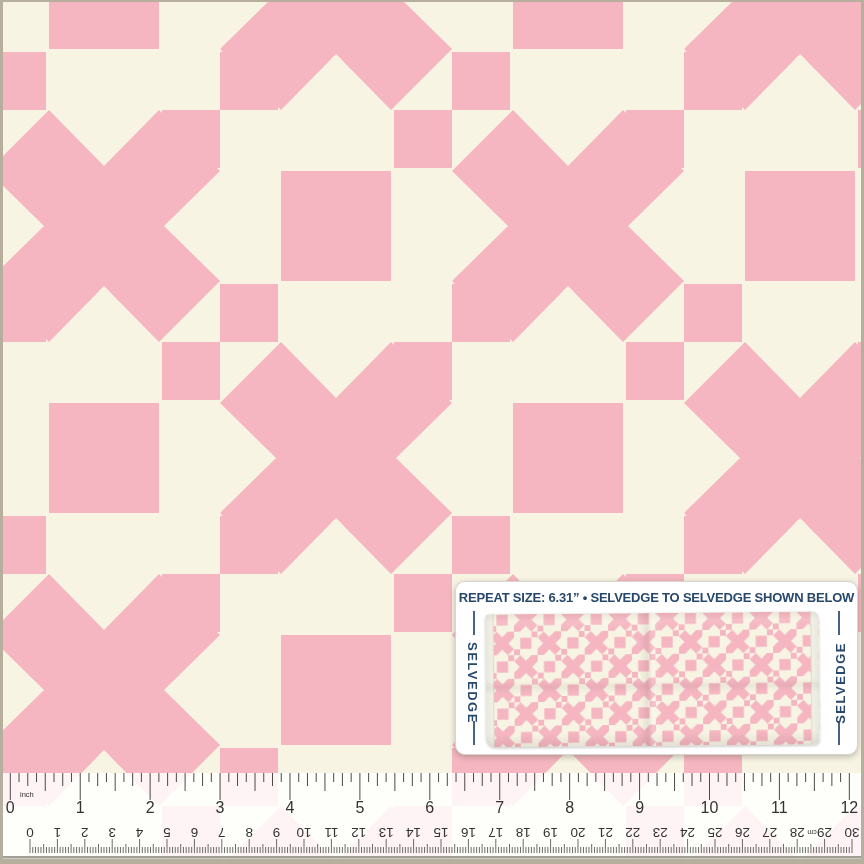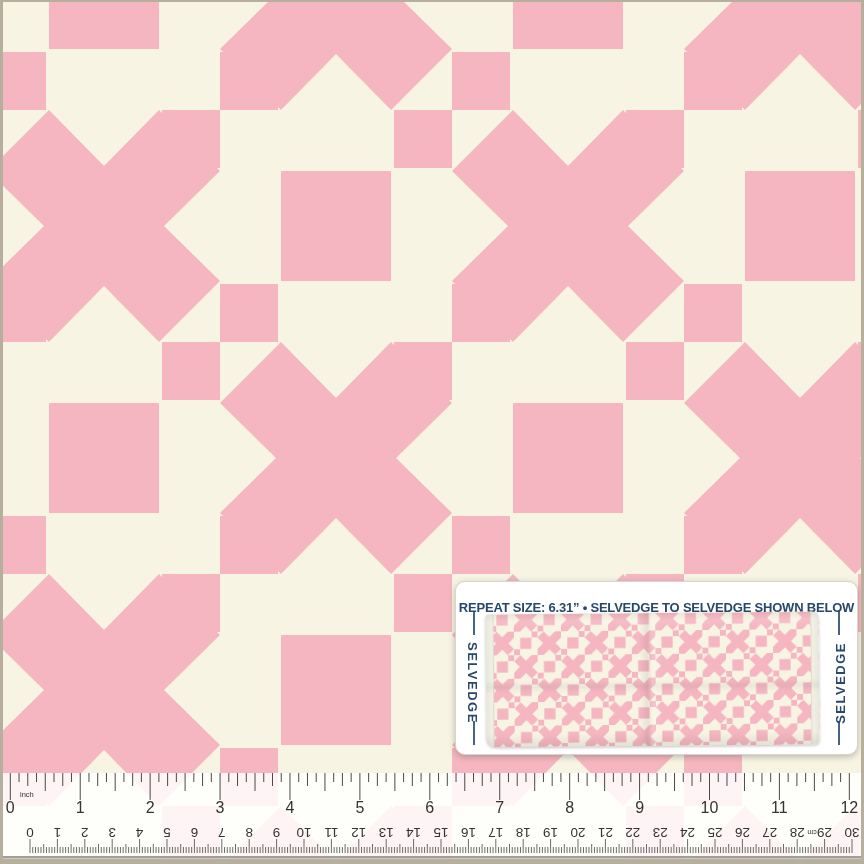--- a/index.html
+++ b/index.html
@@ -13,21 +13,21 @@
   .frame{position:absolute;background:#B7AF9D;z-index:40;}
   #frame-top{left:0;top:0;width:864px;height:2px;}
   #frame-left{left:0;top:0;width:3px;height:864px;}
   #frame-right{right:0;top:0;width:3px;height:864px;}
   #frame-bottom{left:0;bottom:0;width:864px;height:5px;}
   
   #info-box{position:absolute;left:455px;top:581px;width:403px;height:174px;background:#fff;
             border:1px solid #d8d5cc;border-radius:10px;box-shadow:0 2px 6px rgba(80,75,60,.35);
             z-index:20;box-sizing:border-box;}
   #repeat-size-text{position:absolute;left:0;top:8px;width:100%;text-align:center;
-            color:#27486B;font-weight:bold;font-size:13px;letter-spacing:-0.2px;white-space:nowrap;margin-top:10px;}
+            color:#27486B;font-weight:bold;font-size:13px;letter-spacing:-0.2px;white-space:nowrap;}
   .selvedge-label{position:absolute;color:#27486B;font-weight:bold;font-size:13px;
             letter-spacing:1.5px;white-space:nowrap;}
   #selvedge-label-left{left:9px;top:60px;writing-mode:vertical-rl;}
   #selvedge-label-right{right:9px;top:60px;writing-mode:vertical-rl;transform:rotate(180deg);}
   .selvedge-line{position:absolute;width:2px;height:24px;background:#27486B;opacity:.85;}
   #sel-line-tl{left:17px;top:29px;}   #sel-line-bl{left:17px;top:139px;}
   #sel-line-tr{right:17px;top:29px;}  #sel-line-br{right:17px;top:139px;}
   #fabric-strip{position:absolute;left:30px;top:31px;width:333px;height:133px;
             transform:rotate(-0.5deg);border-radius:4px 7px 5px 9px;overflow:hidden;
             box-shadow:0 1px 3px rgba(0,0,0,.25);background:#F2F1E2;}

